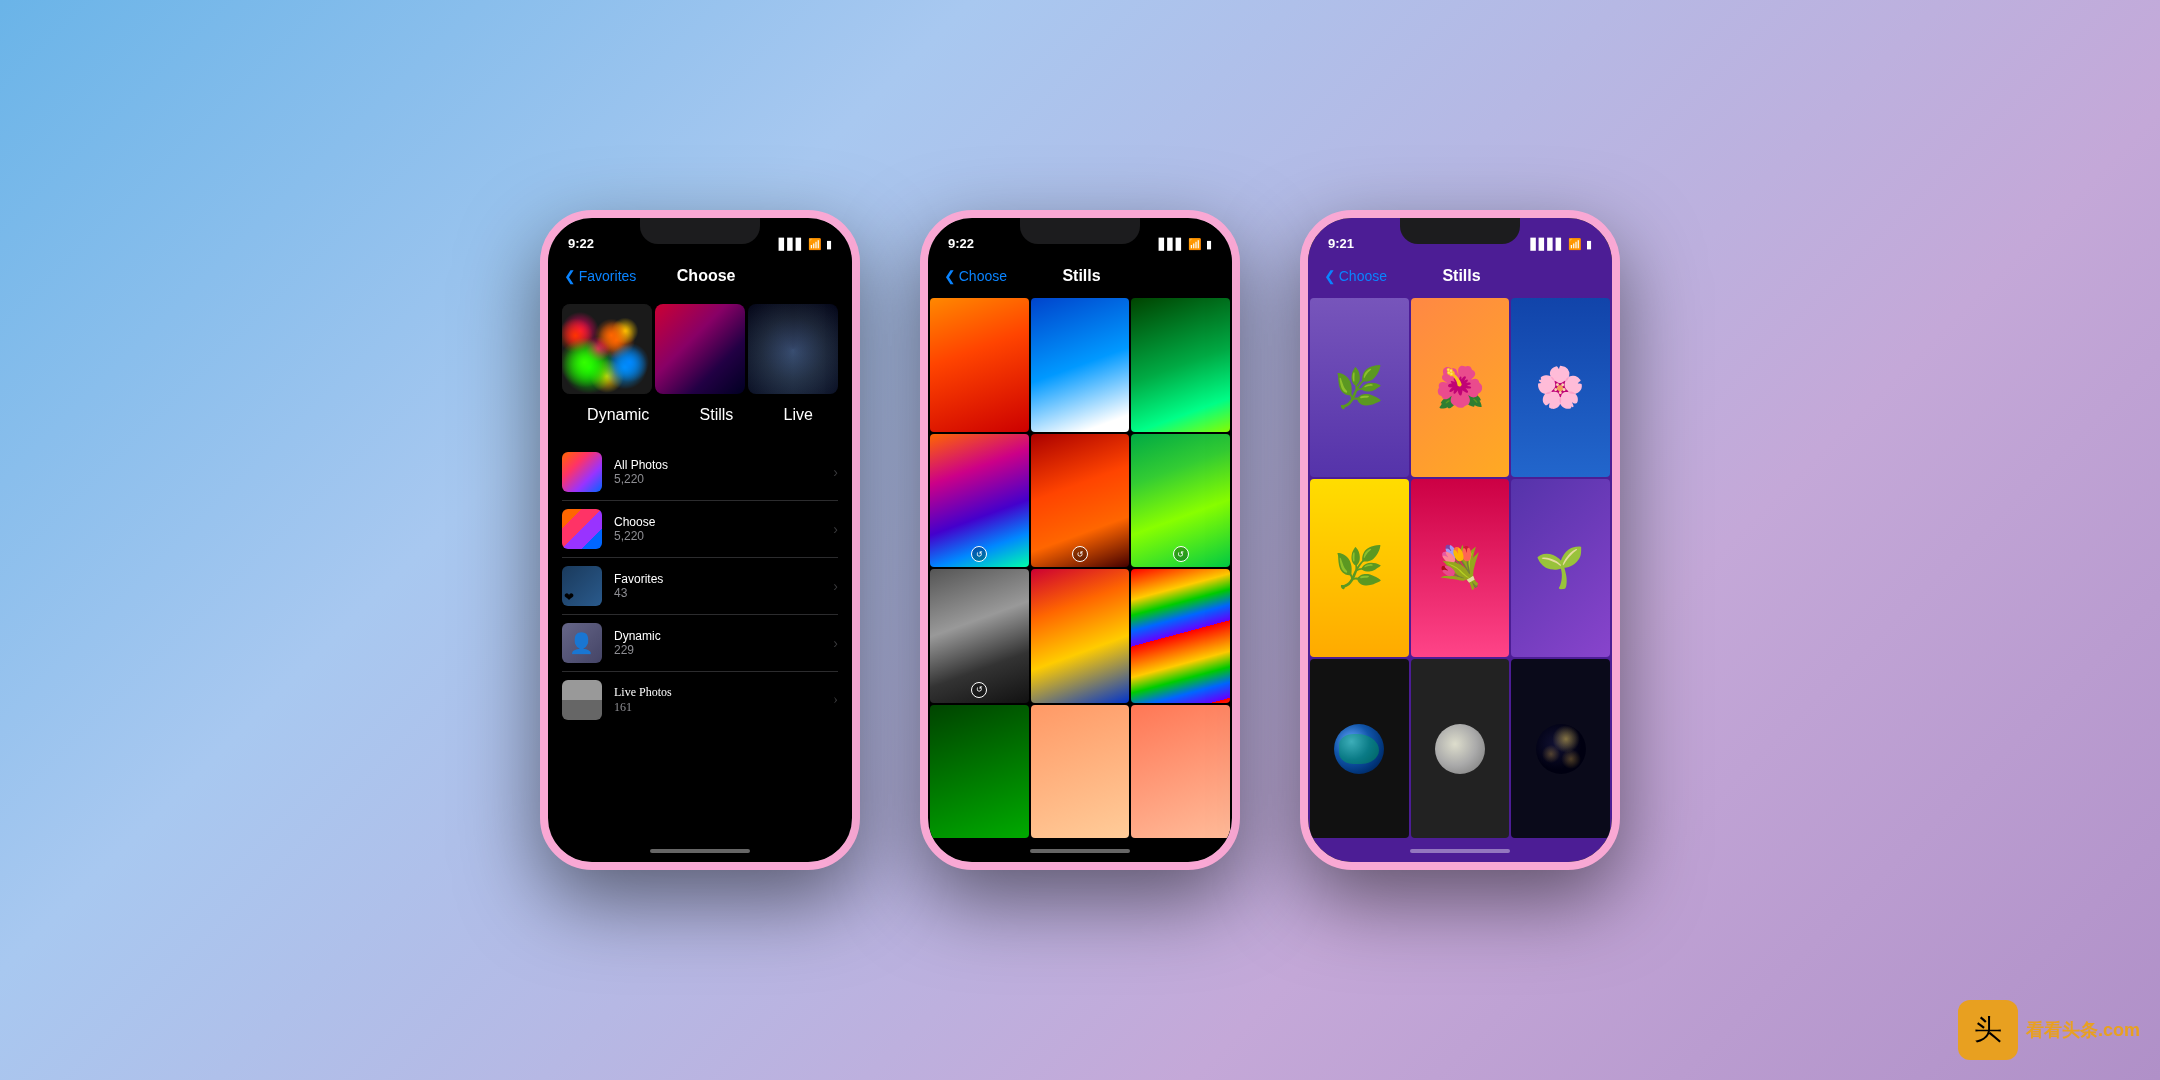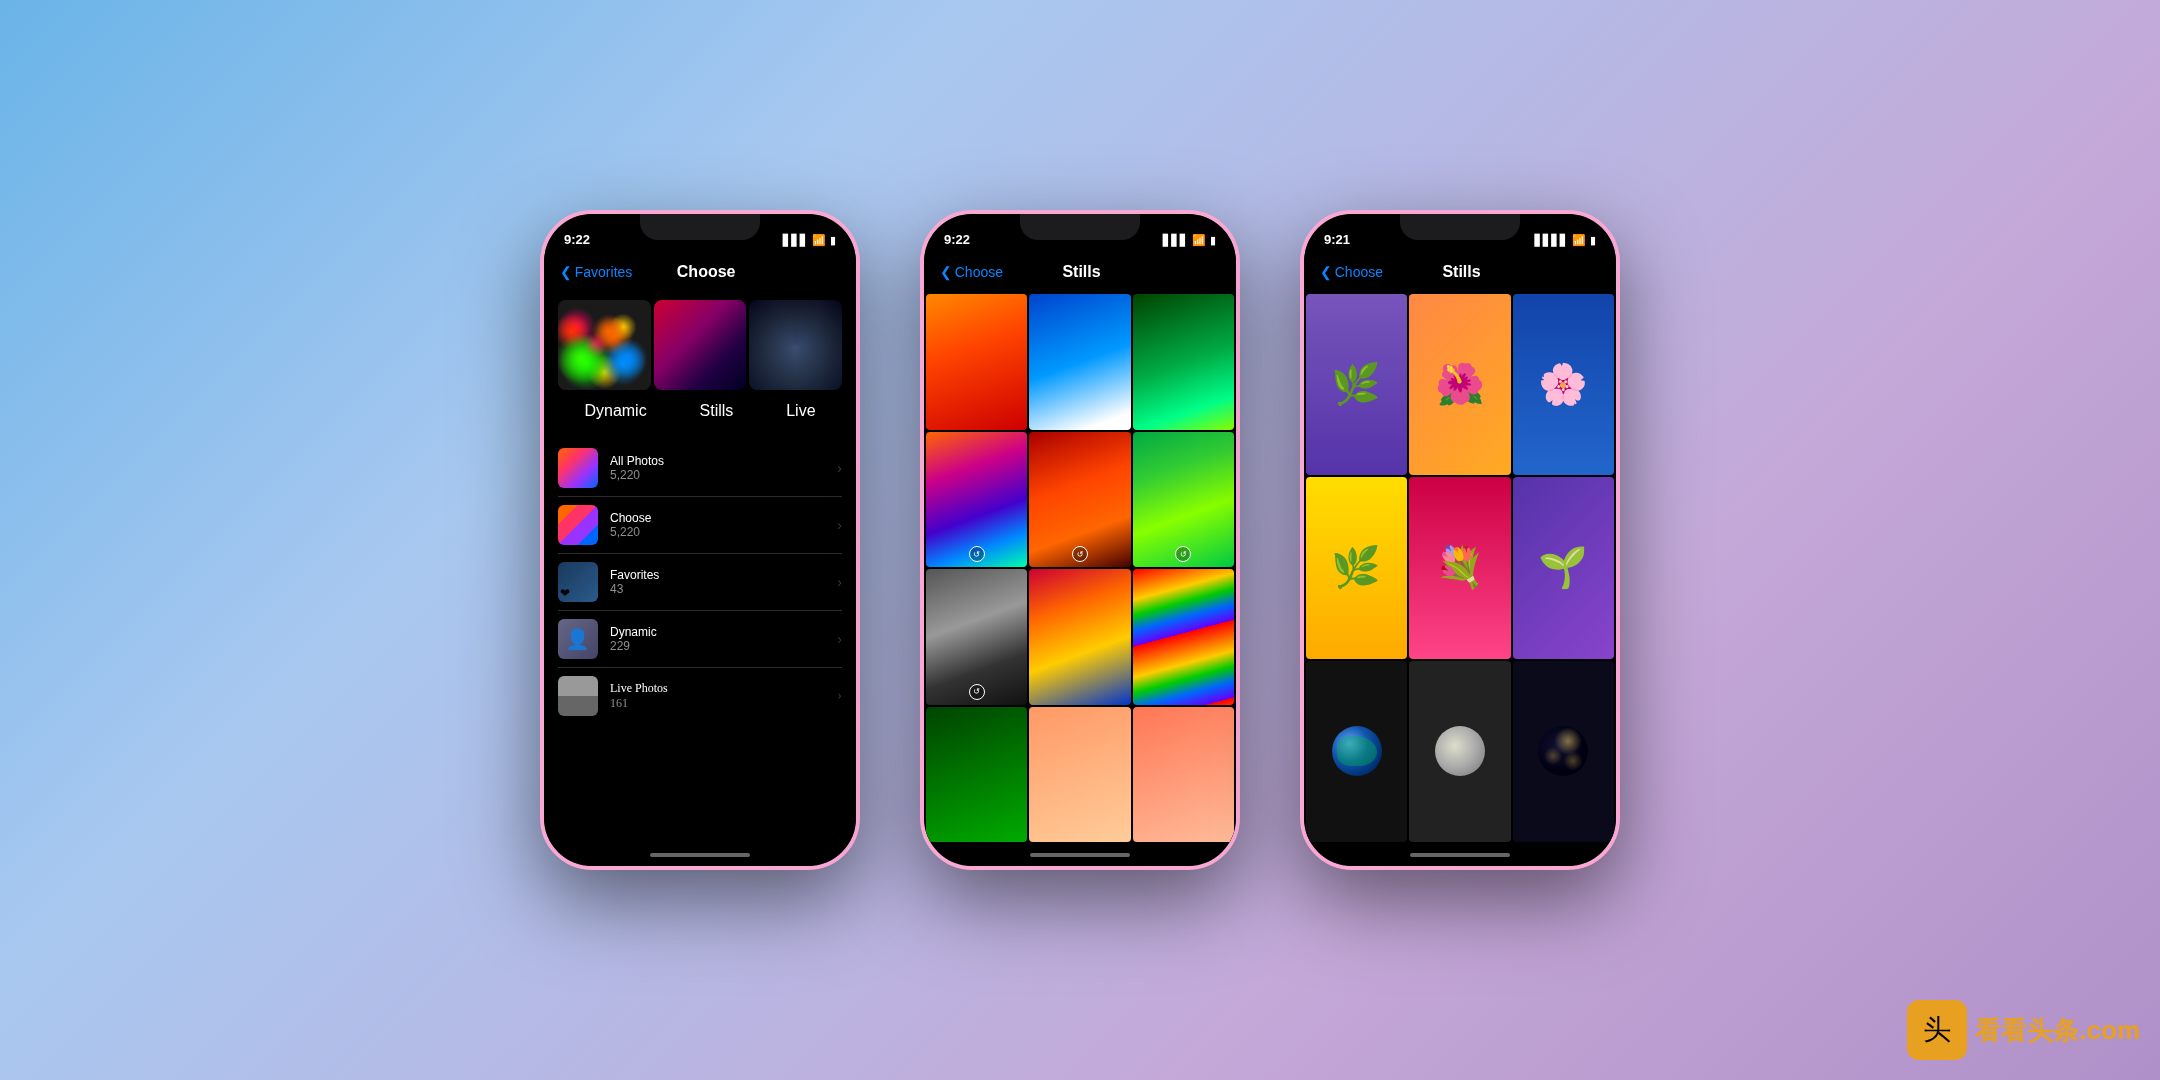--- a/index.html
+++ b/index.html
@@ -30,32 +30,32 @@
       height: 60px;
       background: #e8a020;
       border-radius: 12px;
       display: flex;
       align-items: center;
       justify-content: center;
       font-size: 28px;
     }
     .watermark-text {
       color: #e8a020;
-      font-size: 26px;
+      font-size: 18px;
       font-weight: 600;
     }
 
     
     .phone {
       width: 320px;
       height: 660px;
       background: #1c1c1e;
       border-radius: 52px;
       position: relative;
-      border: 4px solid #f9a8d4;
+      border: 8px solid #f9a8d4;
       box-shadow: 0 30px 80px rgba(0,0,0,0.5), inset 0 0 0 2px #555;
       overflow: hidden;
       flex-shrink: 0;
     }
 
     
     .notch {
       position: absolute;
       top: 0;
       left: 50%;
@@ -417,21 +417,21 @@
     </div>
 
     <div class="home-indicator">
       <div class="home-bar"></div>
     </div>
   </div>
 </div>
 
 <div class="phone">
   <div class="notch"></div>
-  <div class="screen" style="background:#000000;">
+  <div class="screen" style="background:#4c1d95;">
 
     <div class="status-bar">
       <span class="status-time">9:21</span>
       <div class="status-icons">
         <span>▋▋▋▋</span>
         <span>📶</span>
         <span>▮</span>
       </div>
     </div>
 

